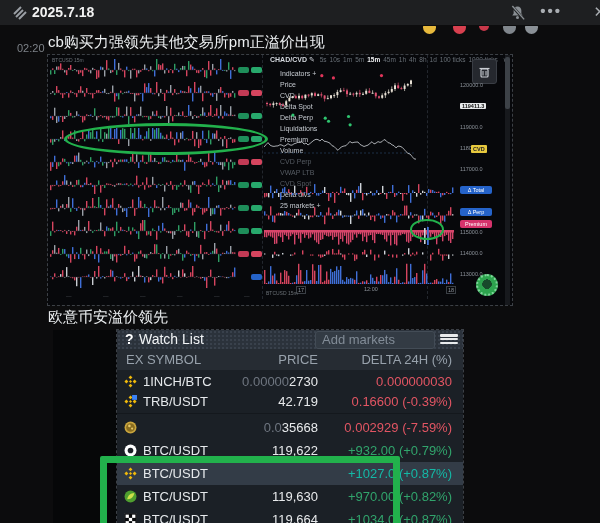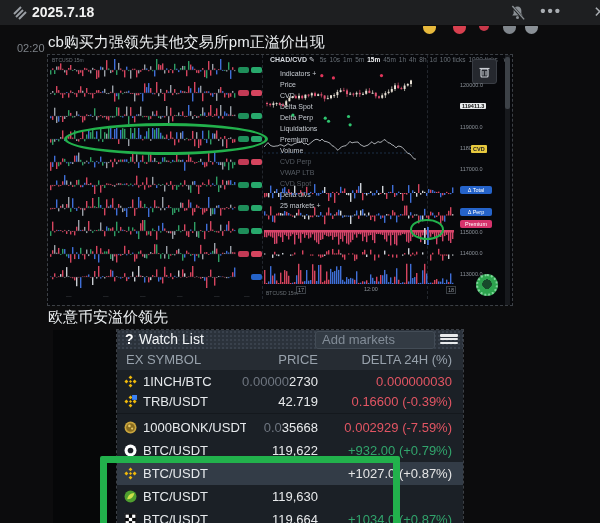--- a/index.html
+++ b/index.html
@@ -1786,21 +1786,20 @@
           <span class="wprice"><span class="dimz"></span>42.719</span>
           <span class="wdelta" style="color:#e25563">0.16600 (-0.39%)</span>
         </div>
         <div class="wrow" style="top: 86px;">
           <span class="exic"><svg width="13" height="13" viewBox="0 0 12 12">
               <circle cx="6" cy="6" r="5.5" fill="#caa53d"></circle>
               <circle cx="6" cy="6" r="4" fill="#8a6d20"></circle>
               <circle cx="5" cy="4.5" r="1.2" fill="#e8c967"></circle>
               <circle cx="7.5" cy="7" r="1" fill="#e8c967"></circle>
             </svg></span>
-          <span class="wsym">1000BONK/USDT</span>
           <span class="wprice"><span class="dimz">0.0</span>35668</span>
           <span class="wdelta" style="color:#e25563">0.002929 (-7.59%)</span>
         </div>
         <div class="wrow" style="top: 109px;">
           <span class="exic"><svg width="13" height="13" viewBox="0 0 12 12">
               <circle cx="6" cy="6" r="5.5" fill="#fff"></circle>
               <circle cx="6" cy="6" r="2.6" fill="#1b2026"></circle>
             </svg></span>
           <span class="wsym">BTC/USDT</span>
           <span class="wprice"><span class="dimz"></span>119,622</span>
@@ -1810,29 +1809,30 @@
           <span class="exic"><svg width="13" height="13" viewBox="0 0 12 12">
               <g fill="#f0b90b">
                 <path d="M6 .4 7.8 2.2 6 4 4.2 2.2z"></path>
                 <path d="M2.2 4.2 4 6 2.2 7.8.4 6z"></path>
                 <path d="M9.8 4.2 11.6 6 9.8 7.8 8 6z"></path>
                 <path d="M6 8 7.8 9.8 6 11.6 4.2 9.8z"></path>
                 <path d="M6 4.6 7.4 6 6 7.4 4.6 6z"></path>
               </g>
             </svg></span>
           <span class="wsym">BTC/USDT</span>
-          <span class="wdelta" style="color:#e5e5e5">+1027.0 (+0.87%)</span>
+          <span class="wdelta" style="color:#14b8a6">+1027.0 (+0.87%)</span>
         </div>
         <div class="wrow" style="top: 155px;">
           <span class="exic"><svg width="13" height="13" viewBox="0 0 12 12">
               <circle cx="6" cy="6" r="5.5" fill="#4f9e2f"></circle>
               <path d="M3 8.5C3.5 5 6 3 9.5 2.8 9 6.5 6.5 8.8 3 8.5z" fill="#cfe04a"></path>
             </svg></span>
           <span class="wsym">BTC/USDT</span>
           <span class="wprice"><span class="dimz"></span>119,630</span>
+          <span class="wdelta" style="color:#31a46c">+970.00 (+0.82%)</span>
         </div>
         <div class="wrow" style="top: 178px;">
           <span class="exic"><svg width="13" height="13" viewBox="0 0 12 12">
               <rect x="0" y="0" width="12" height="12" fill="#0a0b0d" stroke="#3a3e44" stroke-width="0.8"></rect>
               <rect x="1.5" y="1.5" width="3" height="3" fill="#fff"></rect>
               <rect x="7.5" y="1.5" width="3" height="3" fill="#fff"></rect>
               <rect x="4.5" y="4.5" width="3" height="3" fill="#fff"></rect>
               <rect x="1.5" y="7.5" width="3" height="3" fill="#fff"></rect>
               <rect x="7.5" y="7.5" width="3" height="3" fill="#fff"></rect>
             </svg></span>

